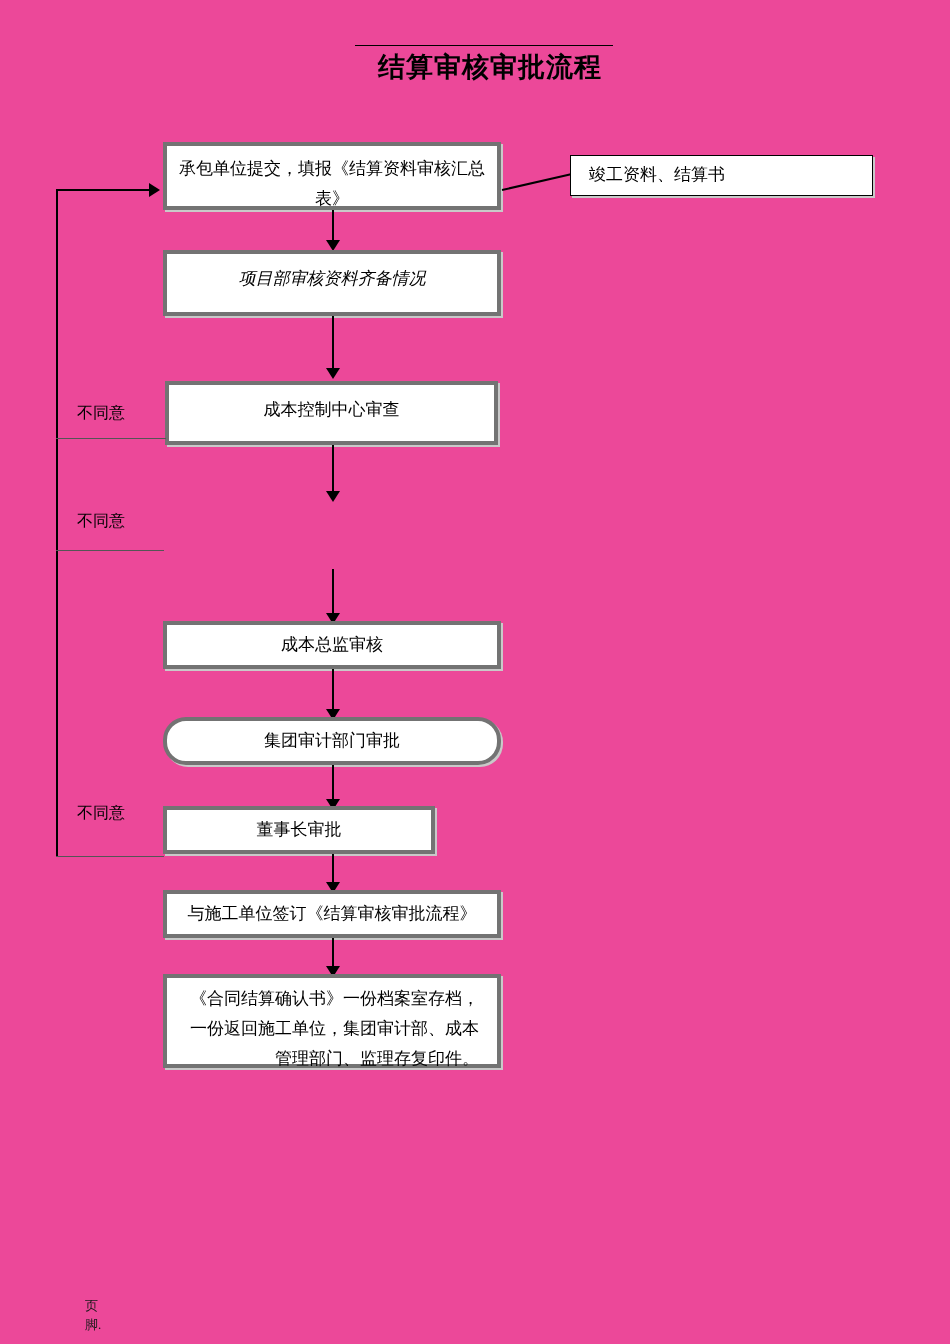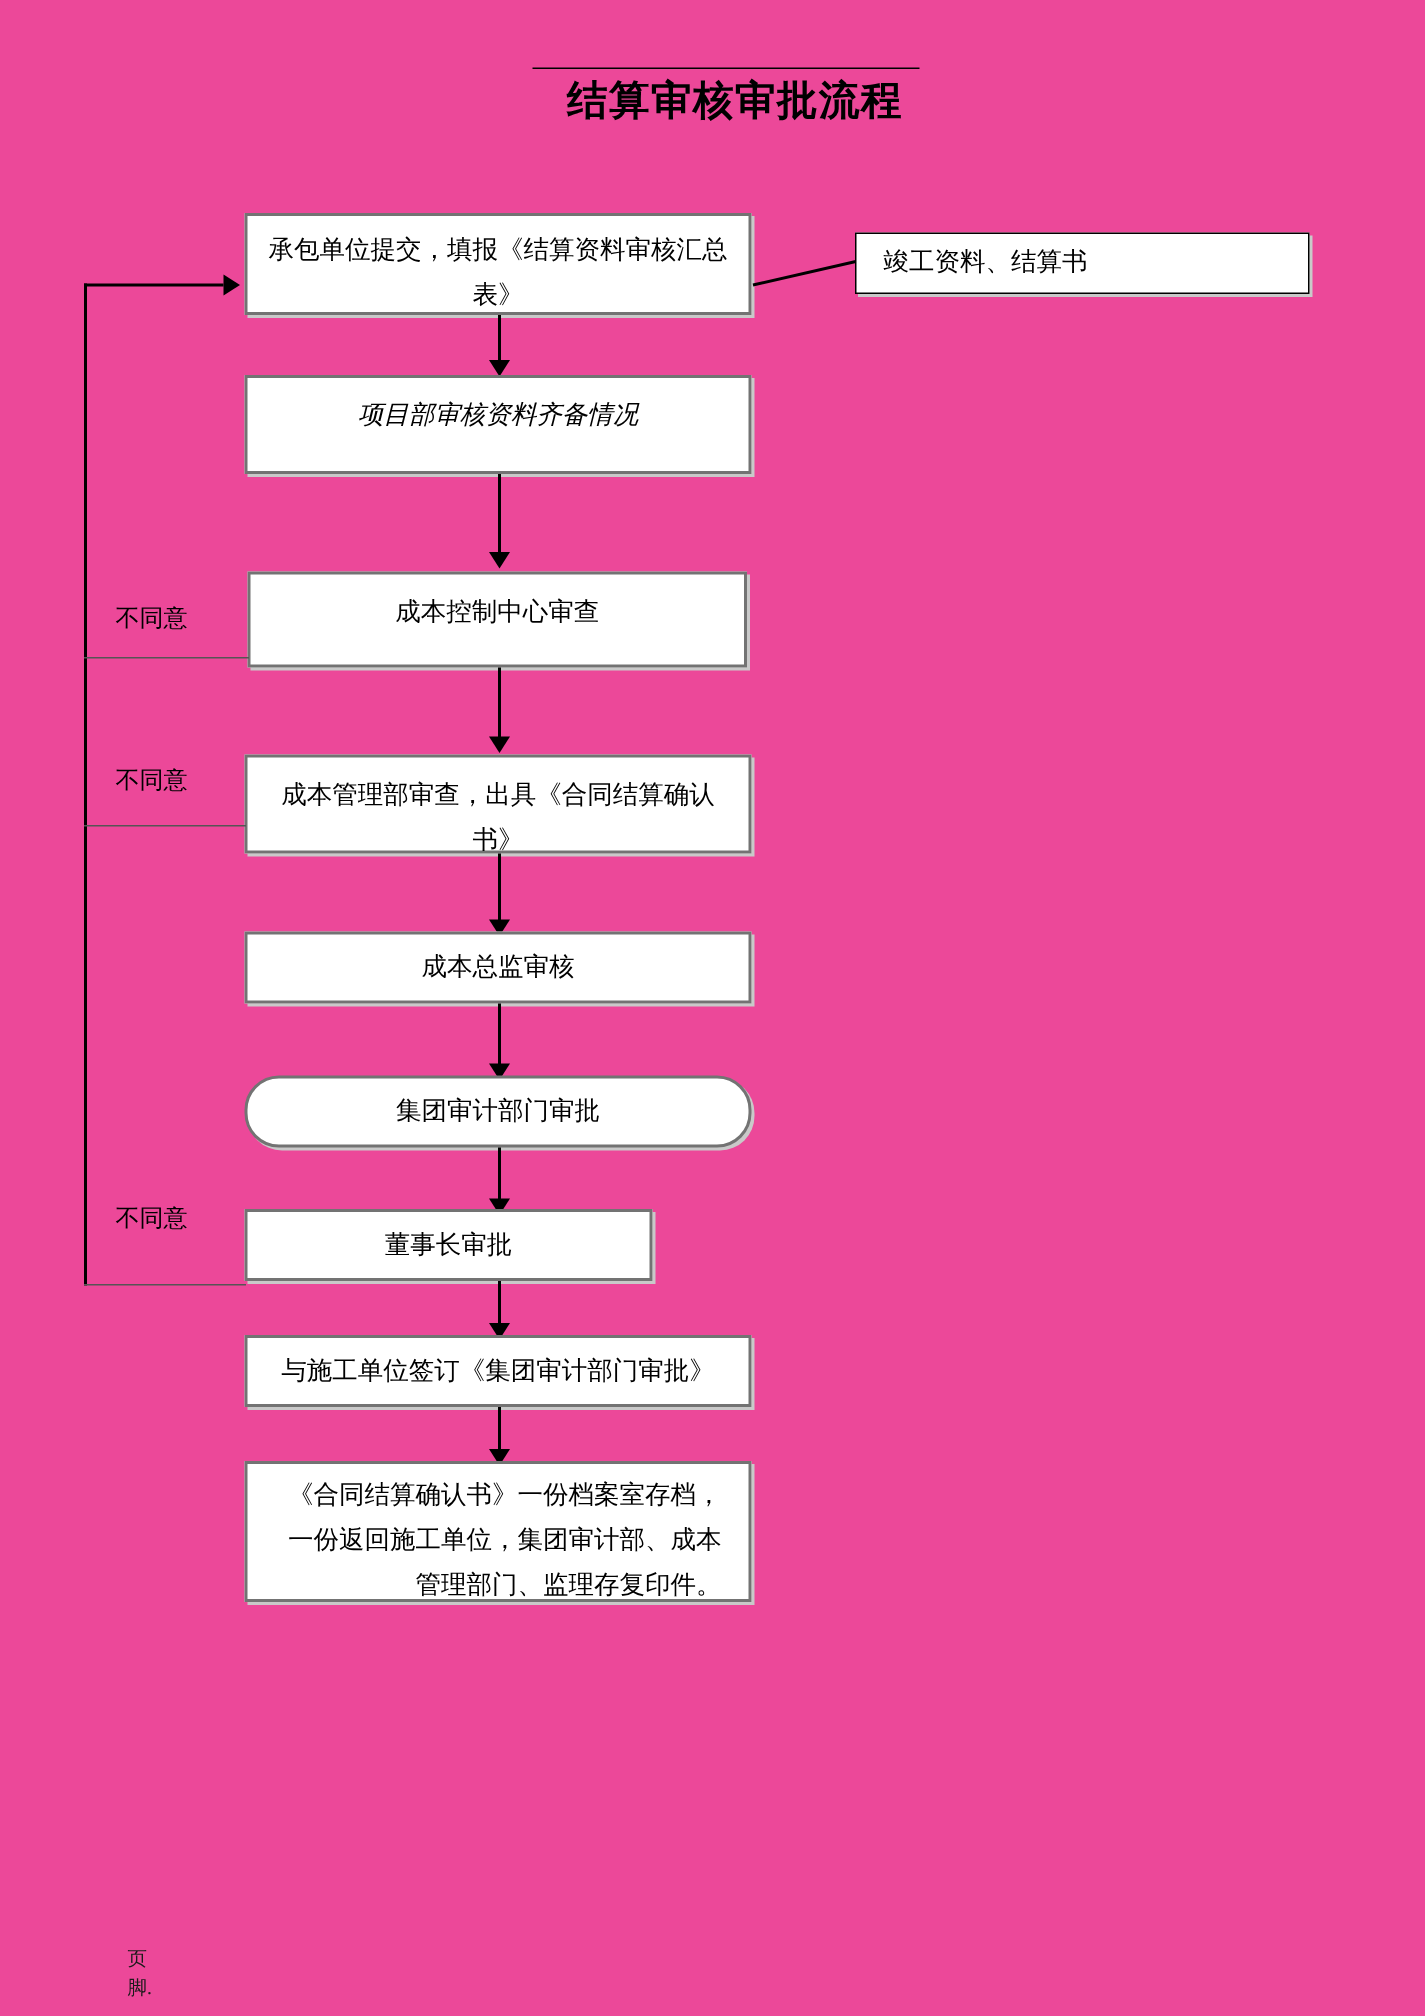--- a/index.html
+++ b/index.html
@@ -39,21 +39,21 @@
     font-size: 27px;
     line-height: 34px;
     letter-spacing: 1px;
     white-space: nowrap;
   }
 
   
   .node {
     position: absolute;
     box-sizing: border-box;
-    border: 2px solid #737373;
+    border: 4px solid #737373;
     background: #ffffff;
     font-size: 17px;
     line-height: 30px;
     text-align: center;
     box-shadow: 2px 2px 0 0 #c9c9c9;
   }
   .node .node-text {
     display: block;
     padding: 0 10px;
   }
@@ -163,23 +163,20 @@
   <div class="node align-top" style="left:165px; top:381px; width:333px; height:64px;">
     <span class="node-text">成本控制中心审查</span>
   </div>
 
   <div class="hline thin" style="left:56px; top:438px; width:110px;"></div>
   <div class="branch-label" style="left:77px; top:403px;">不同意</div>
 
   <div class="vline" style="left:332px; top:445px; height:50px;"></div>
   <div class="arrow-down" style="left:326px; top:491px;"></div>
 
-  <div class="node align-top" style="left:163px; top:503px; width:338px; height:66px;">
-    <span class="node-text">成本管理部审查，出具《合同结算确认书》</span>
-  </div>
 
   <div class="hline thin" style="left:56px; top:550px; width:108px;"></div>
   <div class="branch-label" style="left:77px; top:511px;">不同意</div>
 
   <div class="vline" style="left:332px; top:569px; height:48px;"></div>
   <div class="arrow-down" style="left:326px; top:613px;"></div>
 
   <div class="node align-mid" style="left:163px; top:621px; width:338px; height:48px;">
     <span class="node-text">成本总监审核</span>
   </div>
@@ -198,21 +195,21 @@
     <span class="node-text">董事长审批</span>
   </div>
 
   <div class="hline thin" style="left:56px; top:856px; width:108px;"></div>
   <div class="branch-label" style="left:77px; top:803px;">不同意</div>
 
   <div class="vline" style="left:332px; top:854px; height:32px;"></div>
   <div class="arrow-down" style="left:326px; top:882px;"></div>
 
   <div class="node align-mid" style="left:163px; top:890px; width:338px; height:48px;">
-    <span class="node-text">与施工单位签订《集团审计部门审批》</span>
+    <span class="node-text">与施工单位签订《结算审核审批流程》</span>
   </div>
 
   <div class="vline" style="left:332px; top:938px; height:32px;"></div>
   <div class="arrow-down" style="left:326px; top:966px;"></div>
 
   <div class="node align-top" style="left:163px; top:974px; width:338px; height:94px; text-align:right;">
     <span class="node-text" style="padding:0 18px; display:block; margin-top:6px; text-indent:0;">《合同结算确认书》一份档案室存档，一份返回施工单位，集团审计部、成本管理部门、监理存复印件。</span>
   </div>
 
   <div class="footer" style="left:85px; top:1296px;">页</div>

